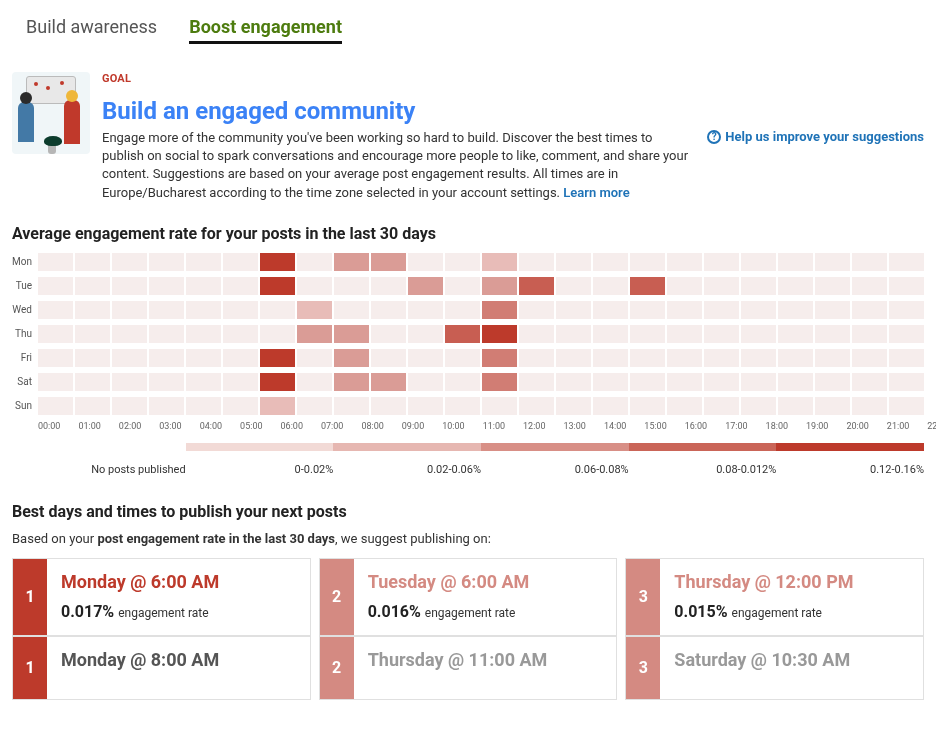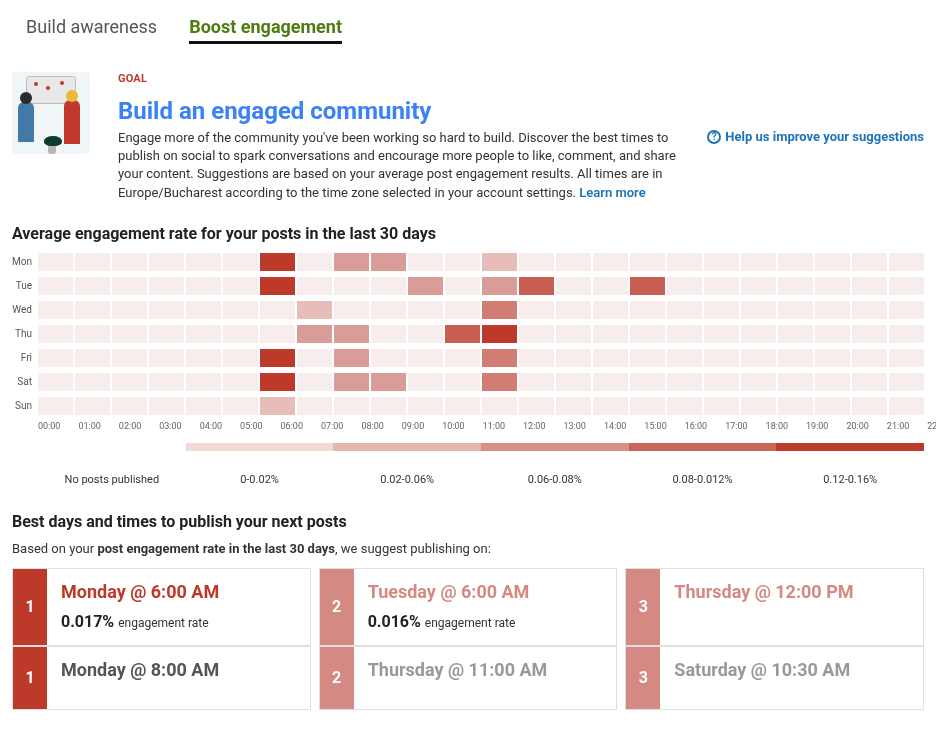--- a/index.html
+++ b/index.html
@@ -11,21 +11,21 @@
     font-size: 14px;
   }
   .page { width: 936px; padding: 0 12px 24px 12px; }
 
   
   .tabs { display: flex; gap: 32px; padding: 16px 14px 8px 14px; }
   .tab { font-size: 18px; color: #555; cursor: pointer; padding-bottom: 4px; }
   .tab.active { font-weight: 700; color: #4d7c0f; border-bottom: 3px solid #111; }
 
   
-  .goal-row { display: flex; gap: 28px; padding: 20px 0 8px 0; }
+  .goal-row { display: flex; gap: 12px; padding: 20px 0 8px 0; }
   .illus {
     width: 78px; height: 82px; flex: 0 0 78px;
     background: #f0f6f8; border-radius: 4px; position: relative; overflow: hidden;
   }
   .illus .p1 { position:absolute; left:6px; top:30px; width:16px; height:40px; background:#4379a6; border-radius:6px 6px 0 0;}
   .illus .p1h { position:absolute; left:8px; top:20px; width:12px; height:12px; background:#2b2b2b; border-radius:50%;}
   .illus .p2 { position:absolute; right:10px; top:28px; width:16px; height:44px; background:#c0392b; border-radius:6px 6px 0 0;}
   .illus .p2h { position:absolute; right:12px; top:18px; width:12px; height:12px; background:#efb73a; border-radius:50%;}
   .illus .board { position:absolute; left:14px; top:4px; width:50px; height:28px; background:#e8e8e8; border:1px solid #bbb; border-radius:3px;}
   .illus .dot { width:4px;height:4px;background:#c0392b;border-radius:50%;position:absolute;}
@@ -55,21 +55,21 @@
   .heat-4 { background:#c85e52; }
   .heat-5 { background:#bd3a2b; }
 
   .hm-hours { display:grid; grid-template-columns: repeat(24, 1fr); gap:18px; margin-left:26px; margin-top:6px;}
   .hm-hour  { font-size: 9px; color:#666; text-align:center; }
 
   
   .legend { display:flex; margin-left:26px; margin-top:12px; }
   .legend-seg { flex:1; text-align:center; }
   .legend-seg .bar { height:8px; }
-  .legend-seg .lbl { font-size:11px; color:#333; margin-top:22px;}
+  .legend-seg .lbl { font-size:11px; color:#333; margin-top:12px;text-align:right;}
   .lg0{height:8px;} 
   .lg1{background:#f2dad6;}
   .lg2{background:#e6b7b1;}
   .lg3{background:#d88f86;}
   .lg4{background:#ca6558;}
   .lg5{background:#bd3a2b;}
 
   
   .blurb { font-size:13px; color:#333; margin:10px 0 12px 0;}
   .blurb b { font-weight:700; }
@@ -404,20 +404,21 @@
         <div class="rank">2</div>
         <div class="body">
           <div class="when">Tuesday  @ 6:00 AM</div>
           <div class="metric-row"><span class="metric-val">0.016%</span><span>engagement rate</span></div>
         </div>
       </div>
       <div class="card dim">
         <div class="rank">3</div>
         <div class="body">
           <div class="when">Thursday  @ 12:00 PM</div>
+          <div class="metric-row"><span class="metric-val">0.015%</span><span>engagement rate</span></div>
         </div>
       </div>
     </div>
 
   <div class="cards" id="cards-activity">
       <div class="card alt small">
         <div class="rank">1</div>
         <div class="body">
           <div class="when">Monday  @ 8:00 AM</div>
         </div>

